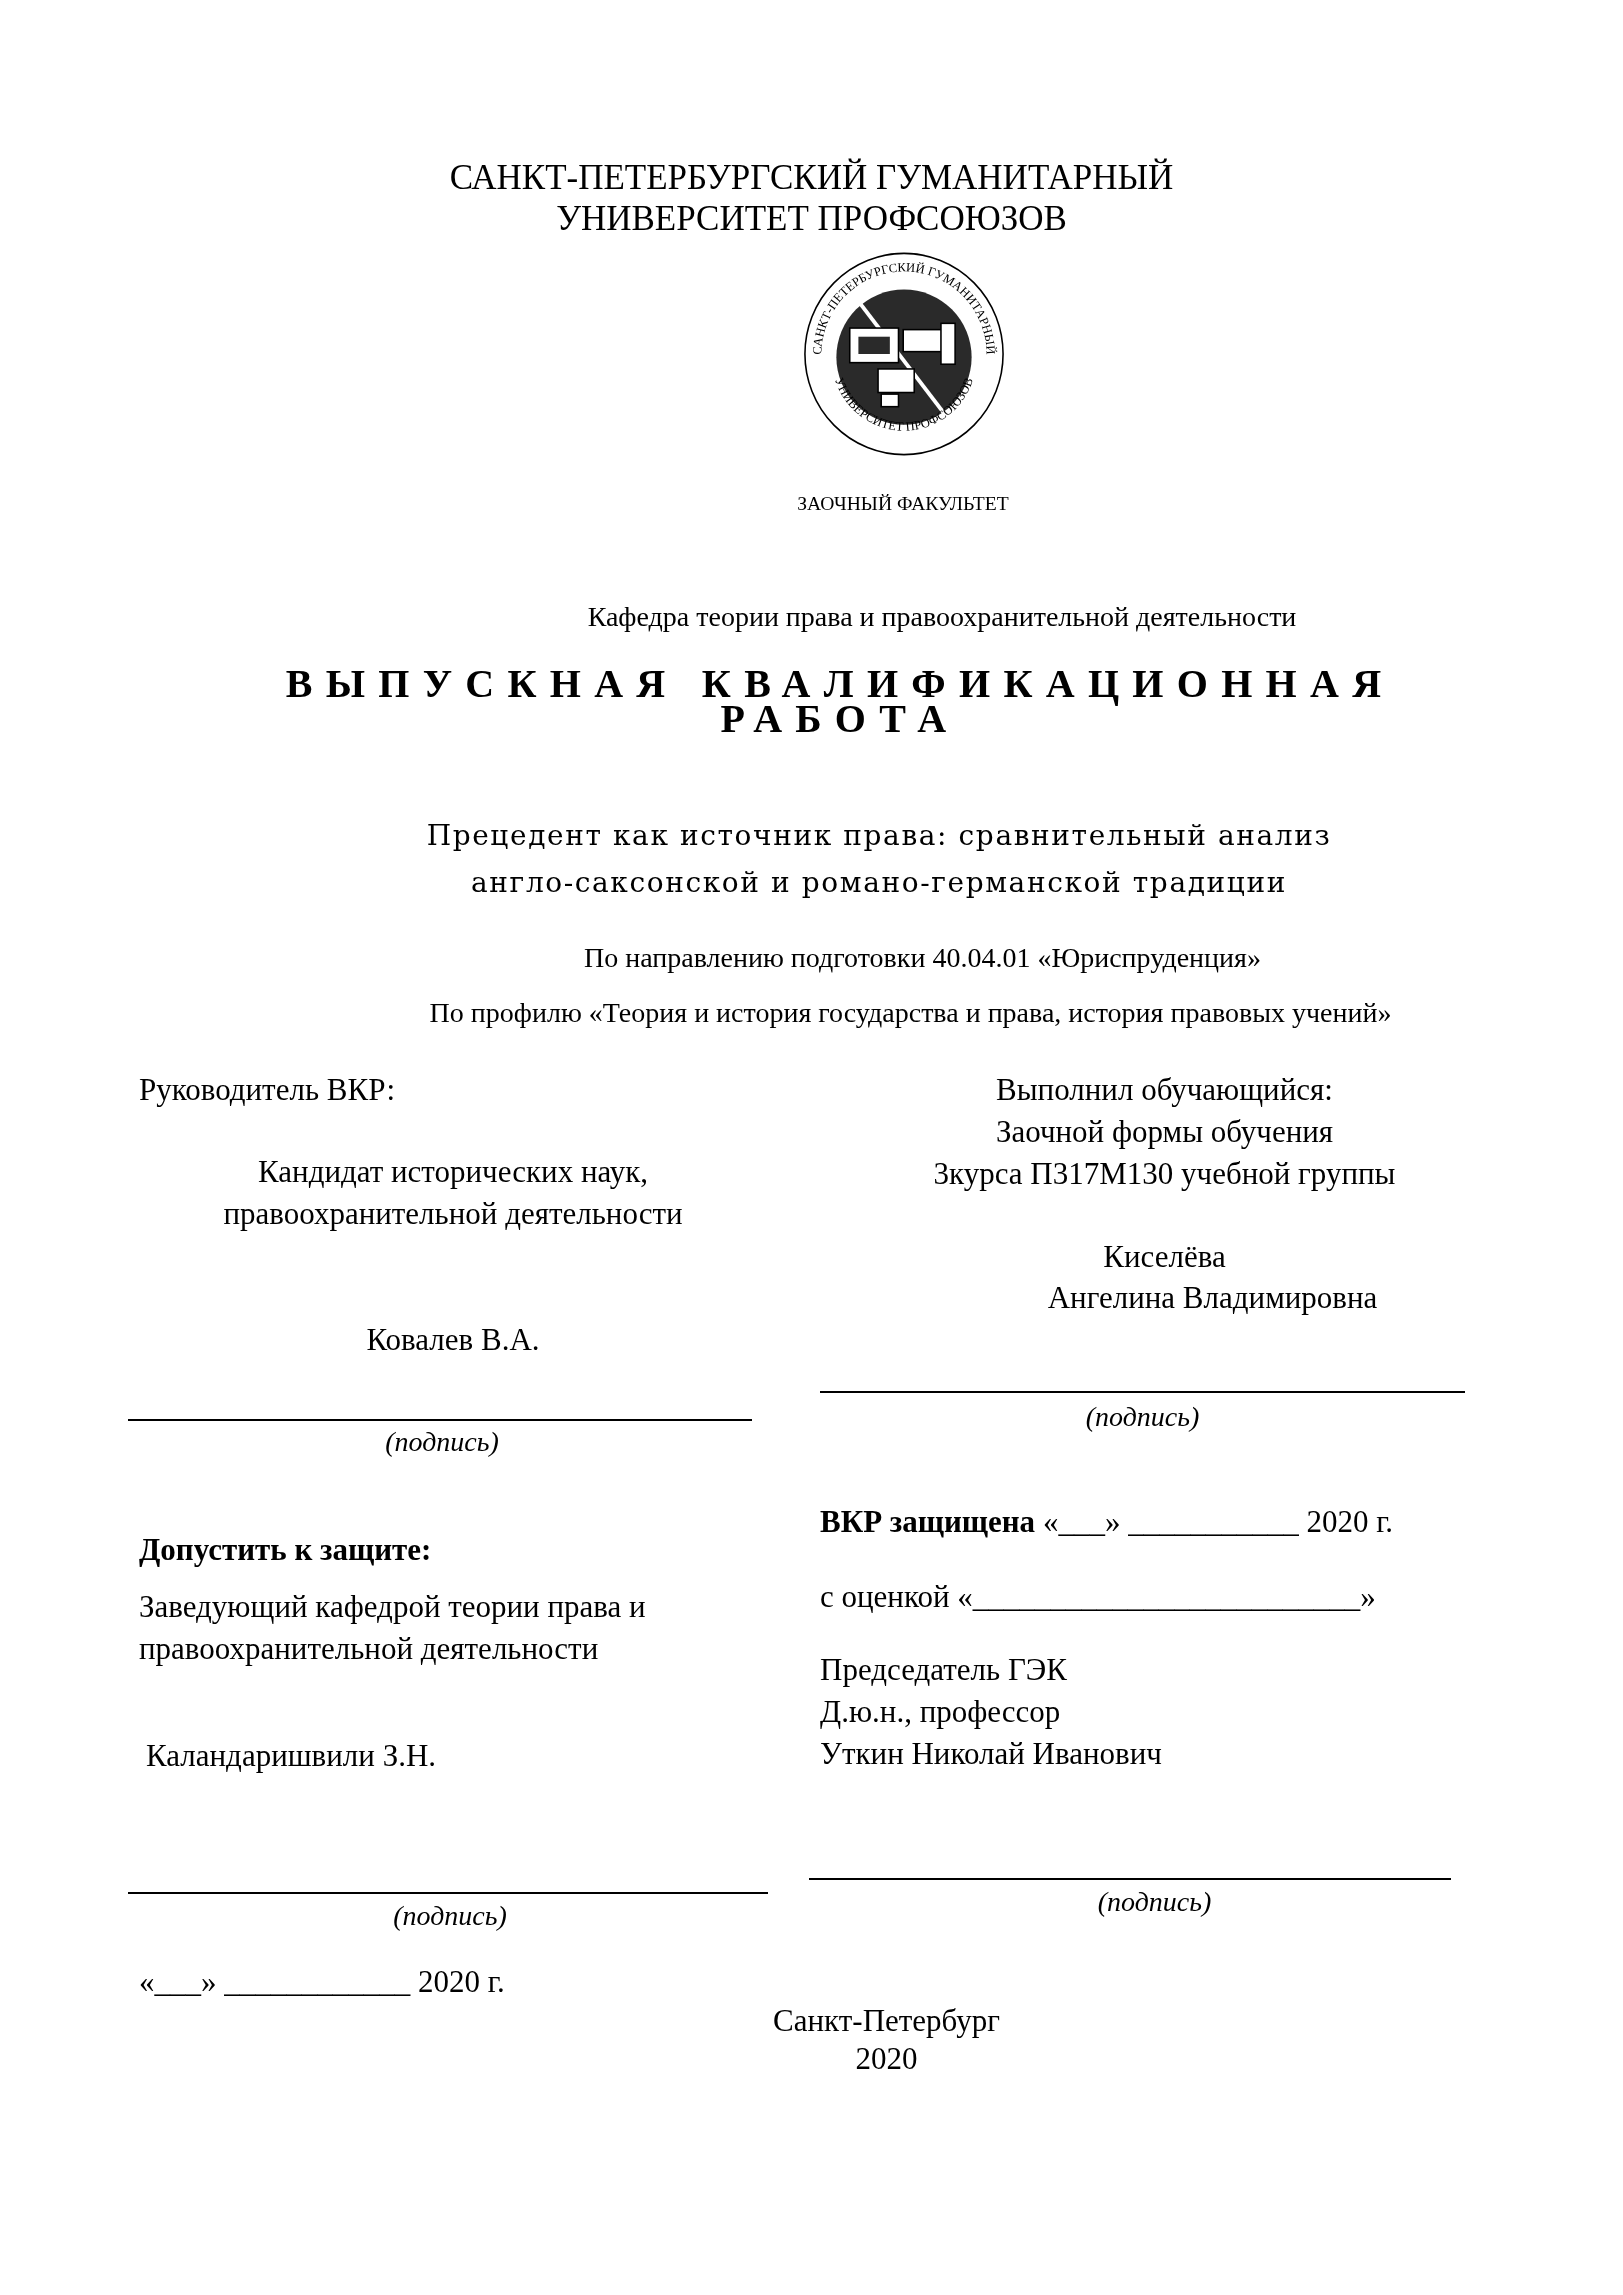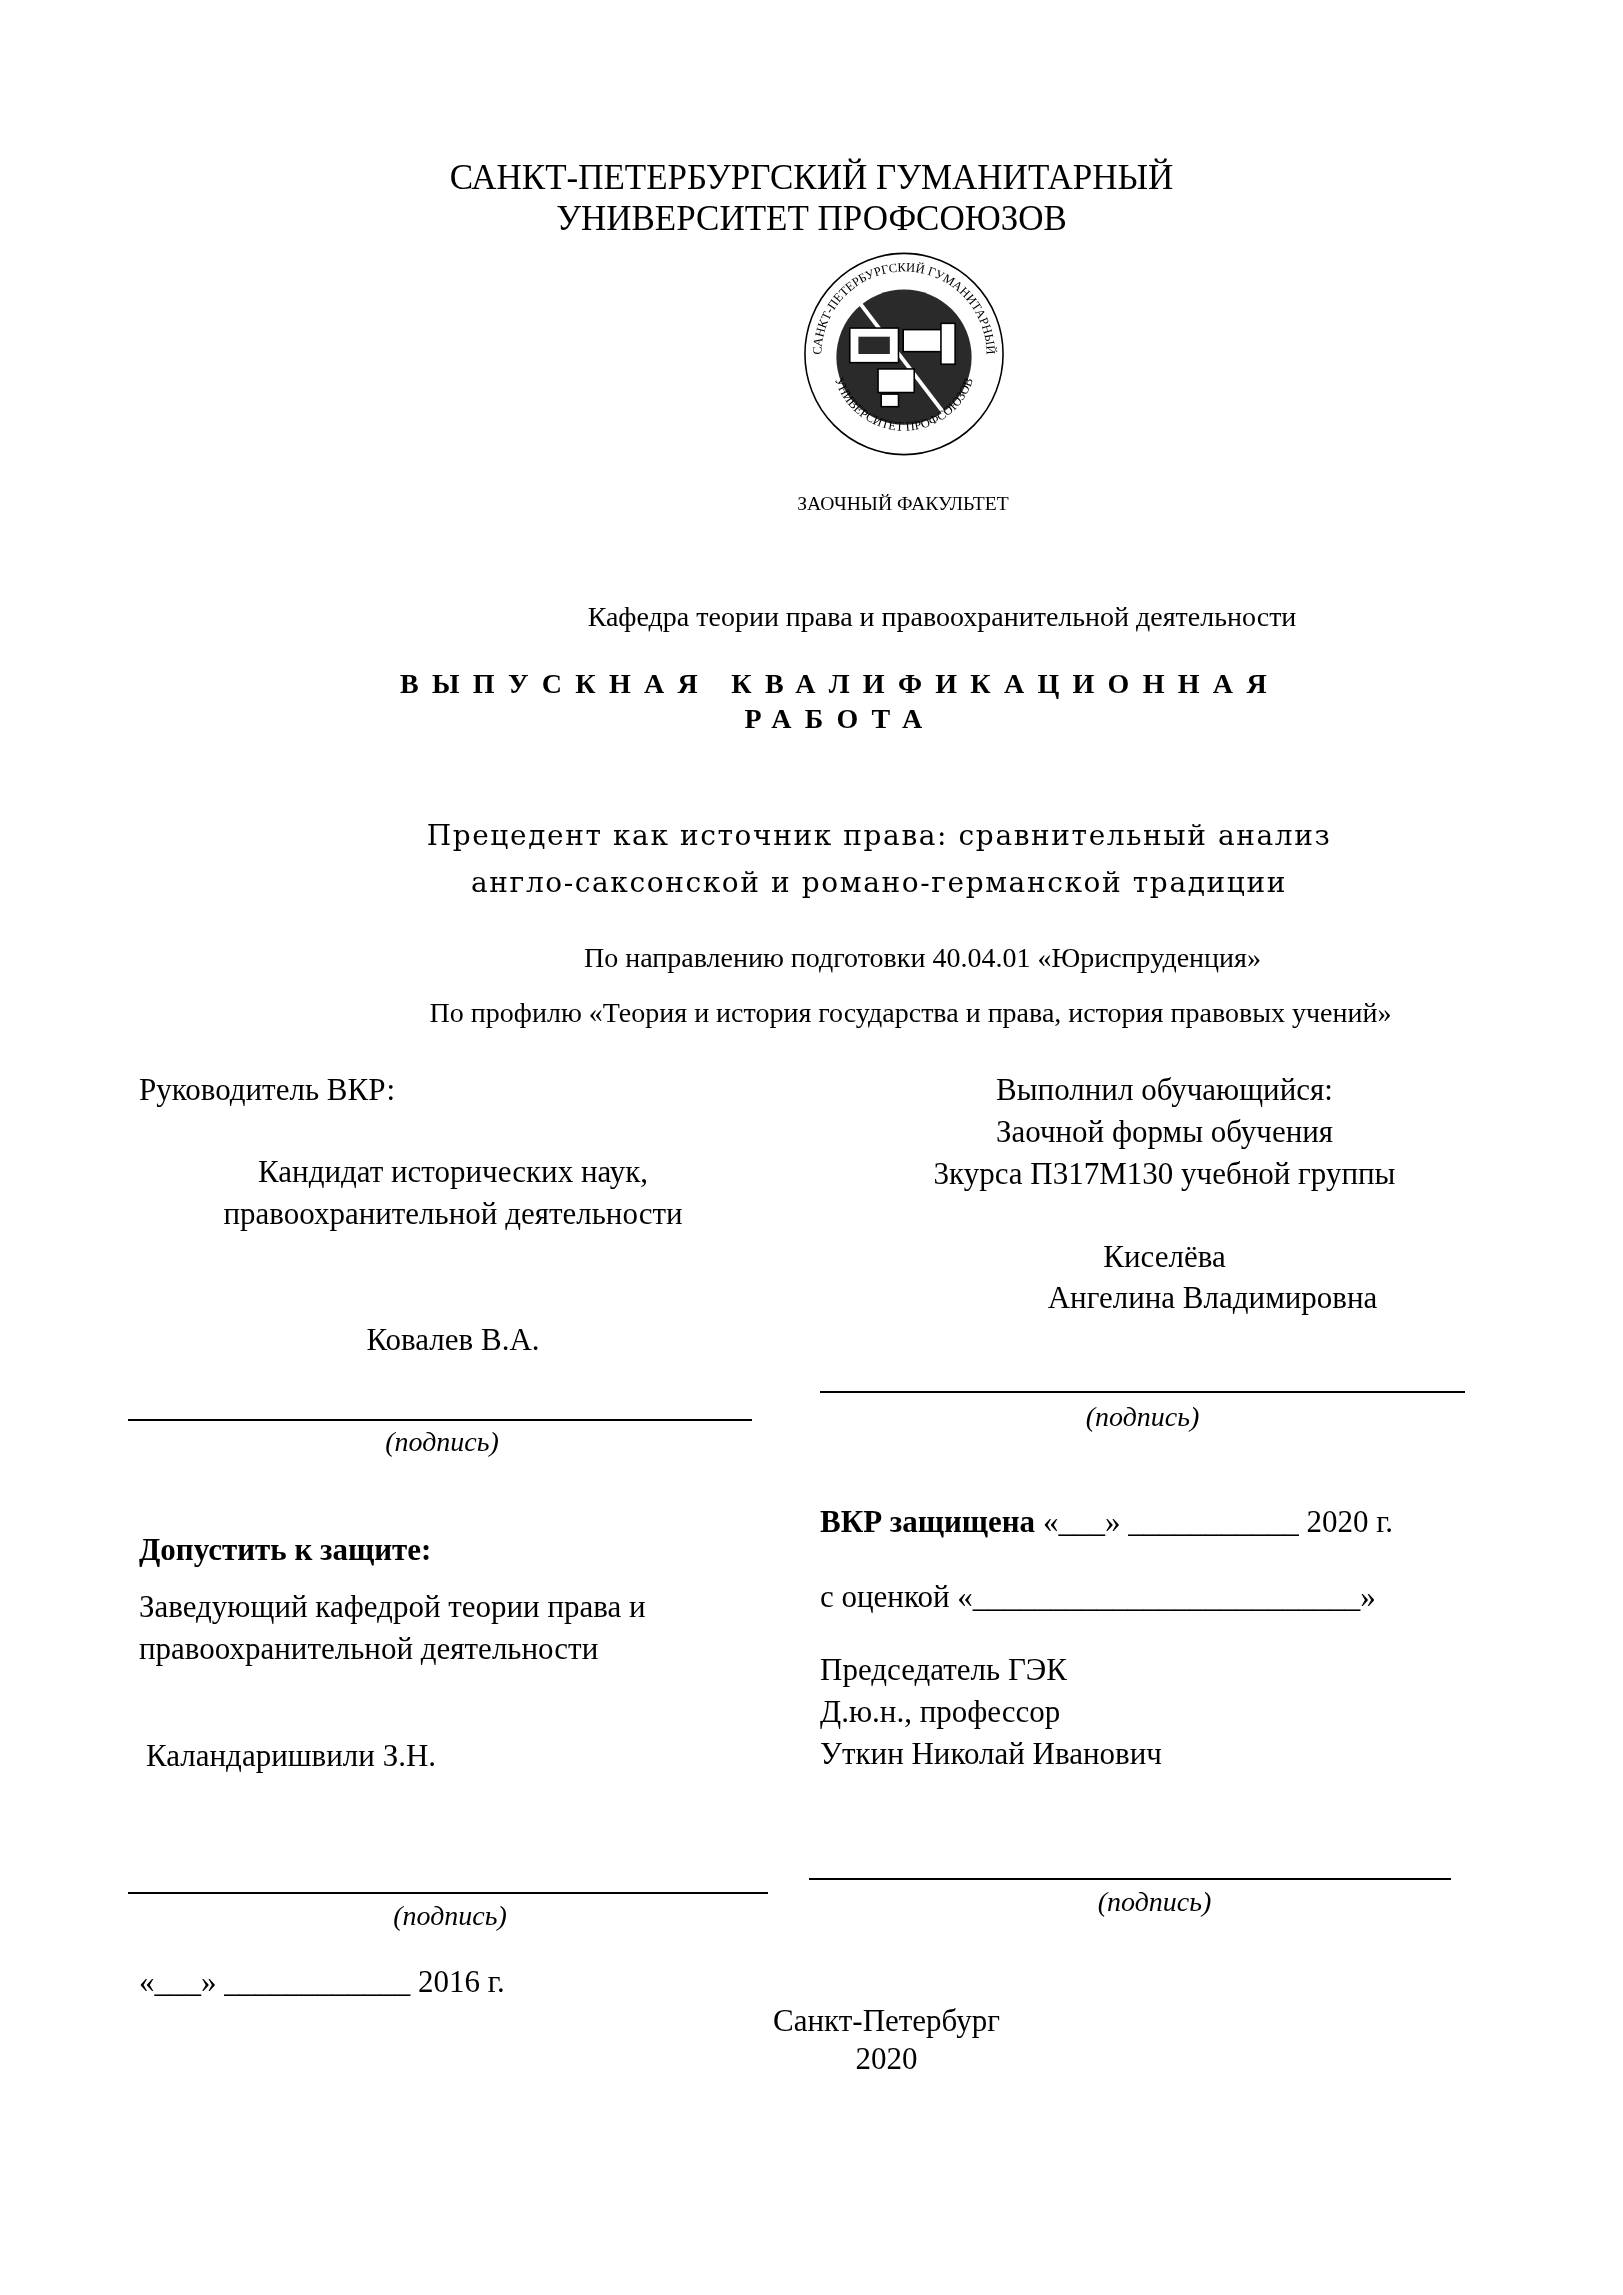--- a/index.html
+++ b/index.html
@@ -4,21 +4,21 @@
 <style>
   html, body { margin: 0; padding: 0; background: #ffffff; }
   body { width: 1623px; height: 2295px; position: relative; overflow: hidden;
          font-family: "Liberation Serif", "DejaVu Serif", serif; color: #000; }
   .abs { position: absolute; }
   .center { text-align: center; }
   .uni { left: 0; width: 1623px; top: 157px; font-size: 35px; line-height: 41px; }
   .logo { left: 801px; top: 251px; width: 206px; height: 206px; }
   .faculty { left: 0; width: 1806px; top: 493px; font-size: 19.6px; }
   .dept { left: 0; width: 1884px; top: 601px; font-size: 28px; }
-  .vkr { left: 259px; width: 1162px; top: 666px; font-size: 28px; font-weight: bold;
+  .vkr { left: 259px; width: 1162px; top: 666px; font-size: 40px; font-weight: bold;
          letter-spacing: 13.3px; line-height: 35px; }
   .title { left: 196px; width: 1366px; top: 812px; font-size: 28px; font-weight: normal;
            line-height: 47px; letter-spacing: 1.6px; font-family: "DejaVu Serif", serif; }
   .direction { left: 0; width: 1845px; top: 942px; font-size: 28px; }
   .profile { left: 298px; width: 1225px; top: 997px; font-size: 28px; }
   .txt { font-size: 31px; line-height: 42px; margin-left: 11px; }
   .sigline { height: 0; border-top: 2.4px solid #000; }
   .sig { font-size: 28px; font-style: italic; }
   .b { font-weight: bold; }
 </style>
@@ -92,21 +92,21 @@
 <div class="abs sig center" style="left:820px; width:645px; top:1401px;">(подпись)</div>
 
 <div class="abs txt b" style="left:128px; top:1529px;">Допустить к защите:</div>
 <div class="abs txt" style="left:128px; top:1586px;">
   <div>Заведующий кафедрой теории права и</div>
   <div>правоохранительной деятельности</div>
 </div>
 <div class="abs txt" style="left:135px; top:1735px;">Каландаришвили З.Н.</div>
 <div class="abs sigline" style="left:128px; width:640px; top:1892px;"></div>
 <div class="abs sig center" style="left:128px; width:644px; top:1900px;">(подпись)</div>
-<div class="abs txt" style="left:128px; top:1961px;">«___» ____________ 2016 г.</div>
+<div class="abs txt" style="left:128px; top:1961px;">«___» ____________ 2020 г.</div>
 
 <div class="abs txt" style="left:809px; top:1501px;">
   <span class="b">ВКР защищена</span>
   <span>«___» ___________ 2020 г.</span>
 </div>
 <div class="abs txt" style="left:809px; top:1576px;">с оценкой «_________________________»</div>
 <div class="abs txt" style="left:809px; top:1649px;">
   <div>Председатель ГЭК</div>
   <div>Д.ю.н., профессор</div>
   <div>Уткин Николай Иванович</div>

